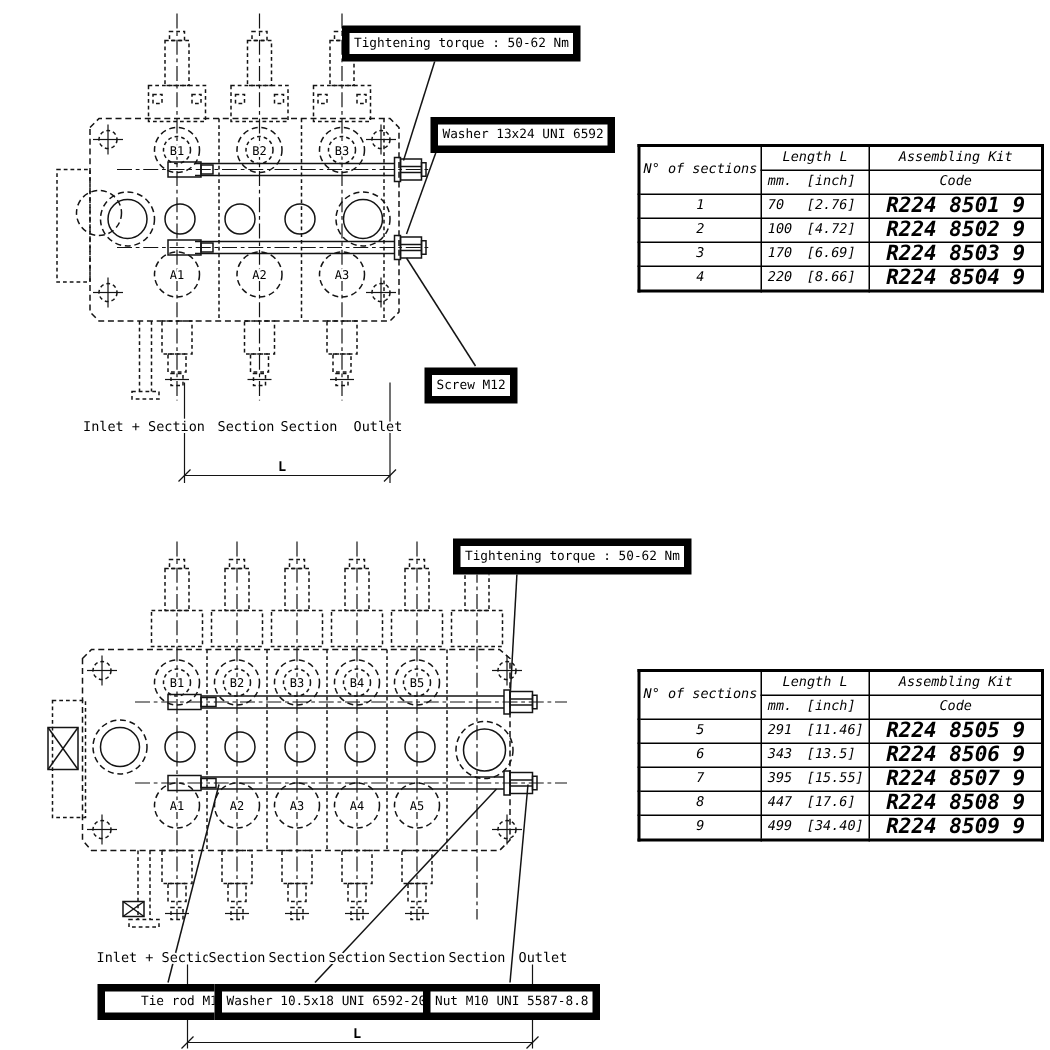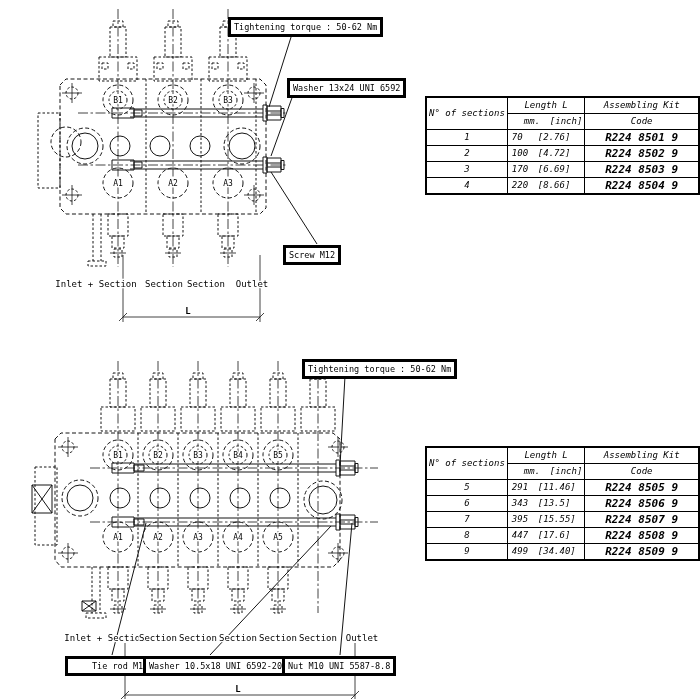--- a/index.html
+++ b/index.html
@@ -1,28 +1,28 @@
 <!DOCTYPE html>
 <html><head>
 <meta charset="utf-8">
 <style>
   html,body{margin:0;padding:0;background:#fff;}
   .canvas{position:relative;width:700px;height:700px;background:#fff;overflow:hidden;
           font-family:"DejaVu Sans Mono","Liberation Mono",monospace;color:#000;}
   
-  .callout{position:absolute;border:3px solid #000000;background:#fff;font-size:8.5px;
+  .callout{position:absolute;border:5px solid #000000;background:#fff;font-size:8.5px;
            line-height:12px;padding:1px 3px;white-space:nowrap;z-index:3;}
   
   table.spec{position:absolute;border-collapse:collapse;background:#fff;border:2px solid #000;z-index:3;}
   .spec th,.spec td{border:1.5px solid #000;font-weight:normal;font-size:9px;line-height:15px;
                     padding:0 2px;text-align:center;white-space:nowrap;font-style:italic;}
-  .spec td.codecell{font-weight:bold;font-size:11px;}
+  .spec td.codecell{font-weight:bold;font-size:14px;}
   .spec td.mmcell{text-align:left;padding-left:4px;margin-top:18px;}
   .spec .mm{display:inline-block;width:26px;}
-  .spec th.subhdr{text-align:left;padding-left:16px;}
+  .spec th.subhdr{text-align:left;padding-left:4px;}
   
   svg.draw{position:absolute;z-index:1;overflow:visible;}
   svg.draw *{vector-effect:non-scaling-stroke;}
   .d{stroke:#141414;fill:none;stroke-width:1;}
   .thin{stroke-width:0.8;}
   .dash{stroke-dasharray:4 2.5;}
   .dashf{stroke-dasharray:2.5 2;}
   .cl{stroke-dasharray:10 2.5 2.5 2.5;stroke-width:0.8;}
   text.t{font-family:"DejaVu Sans Mono","Liberation Mono",monospace;font-size:8px;fill:#000;stroke:none;}
   text.halo{paint-order:stroke;stroke:#fff;stroke-width:2.5px;}

